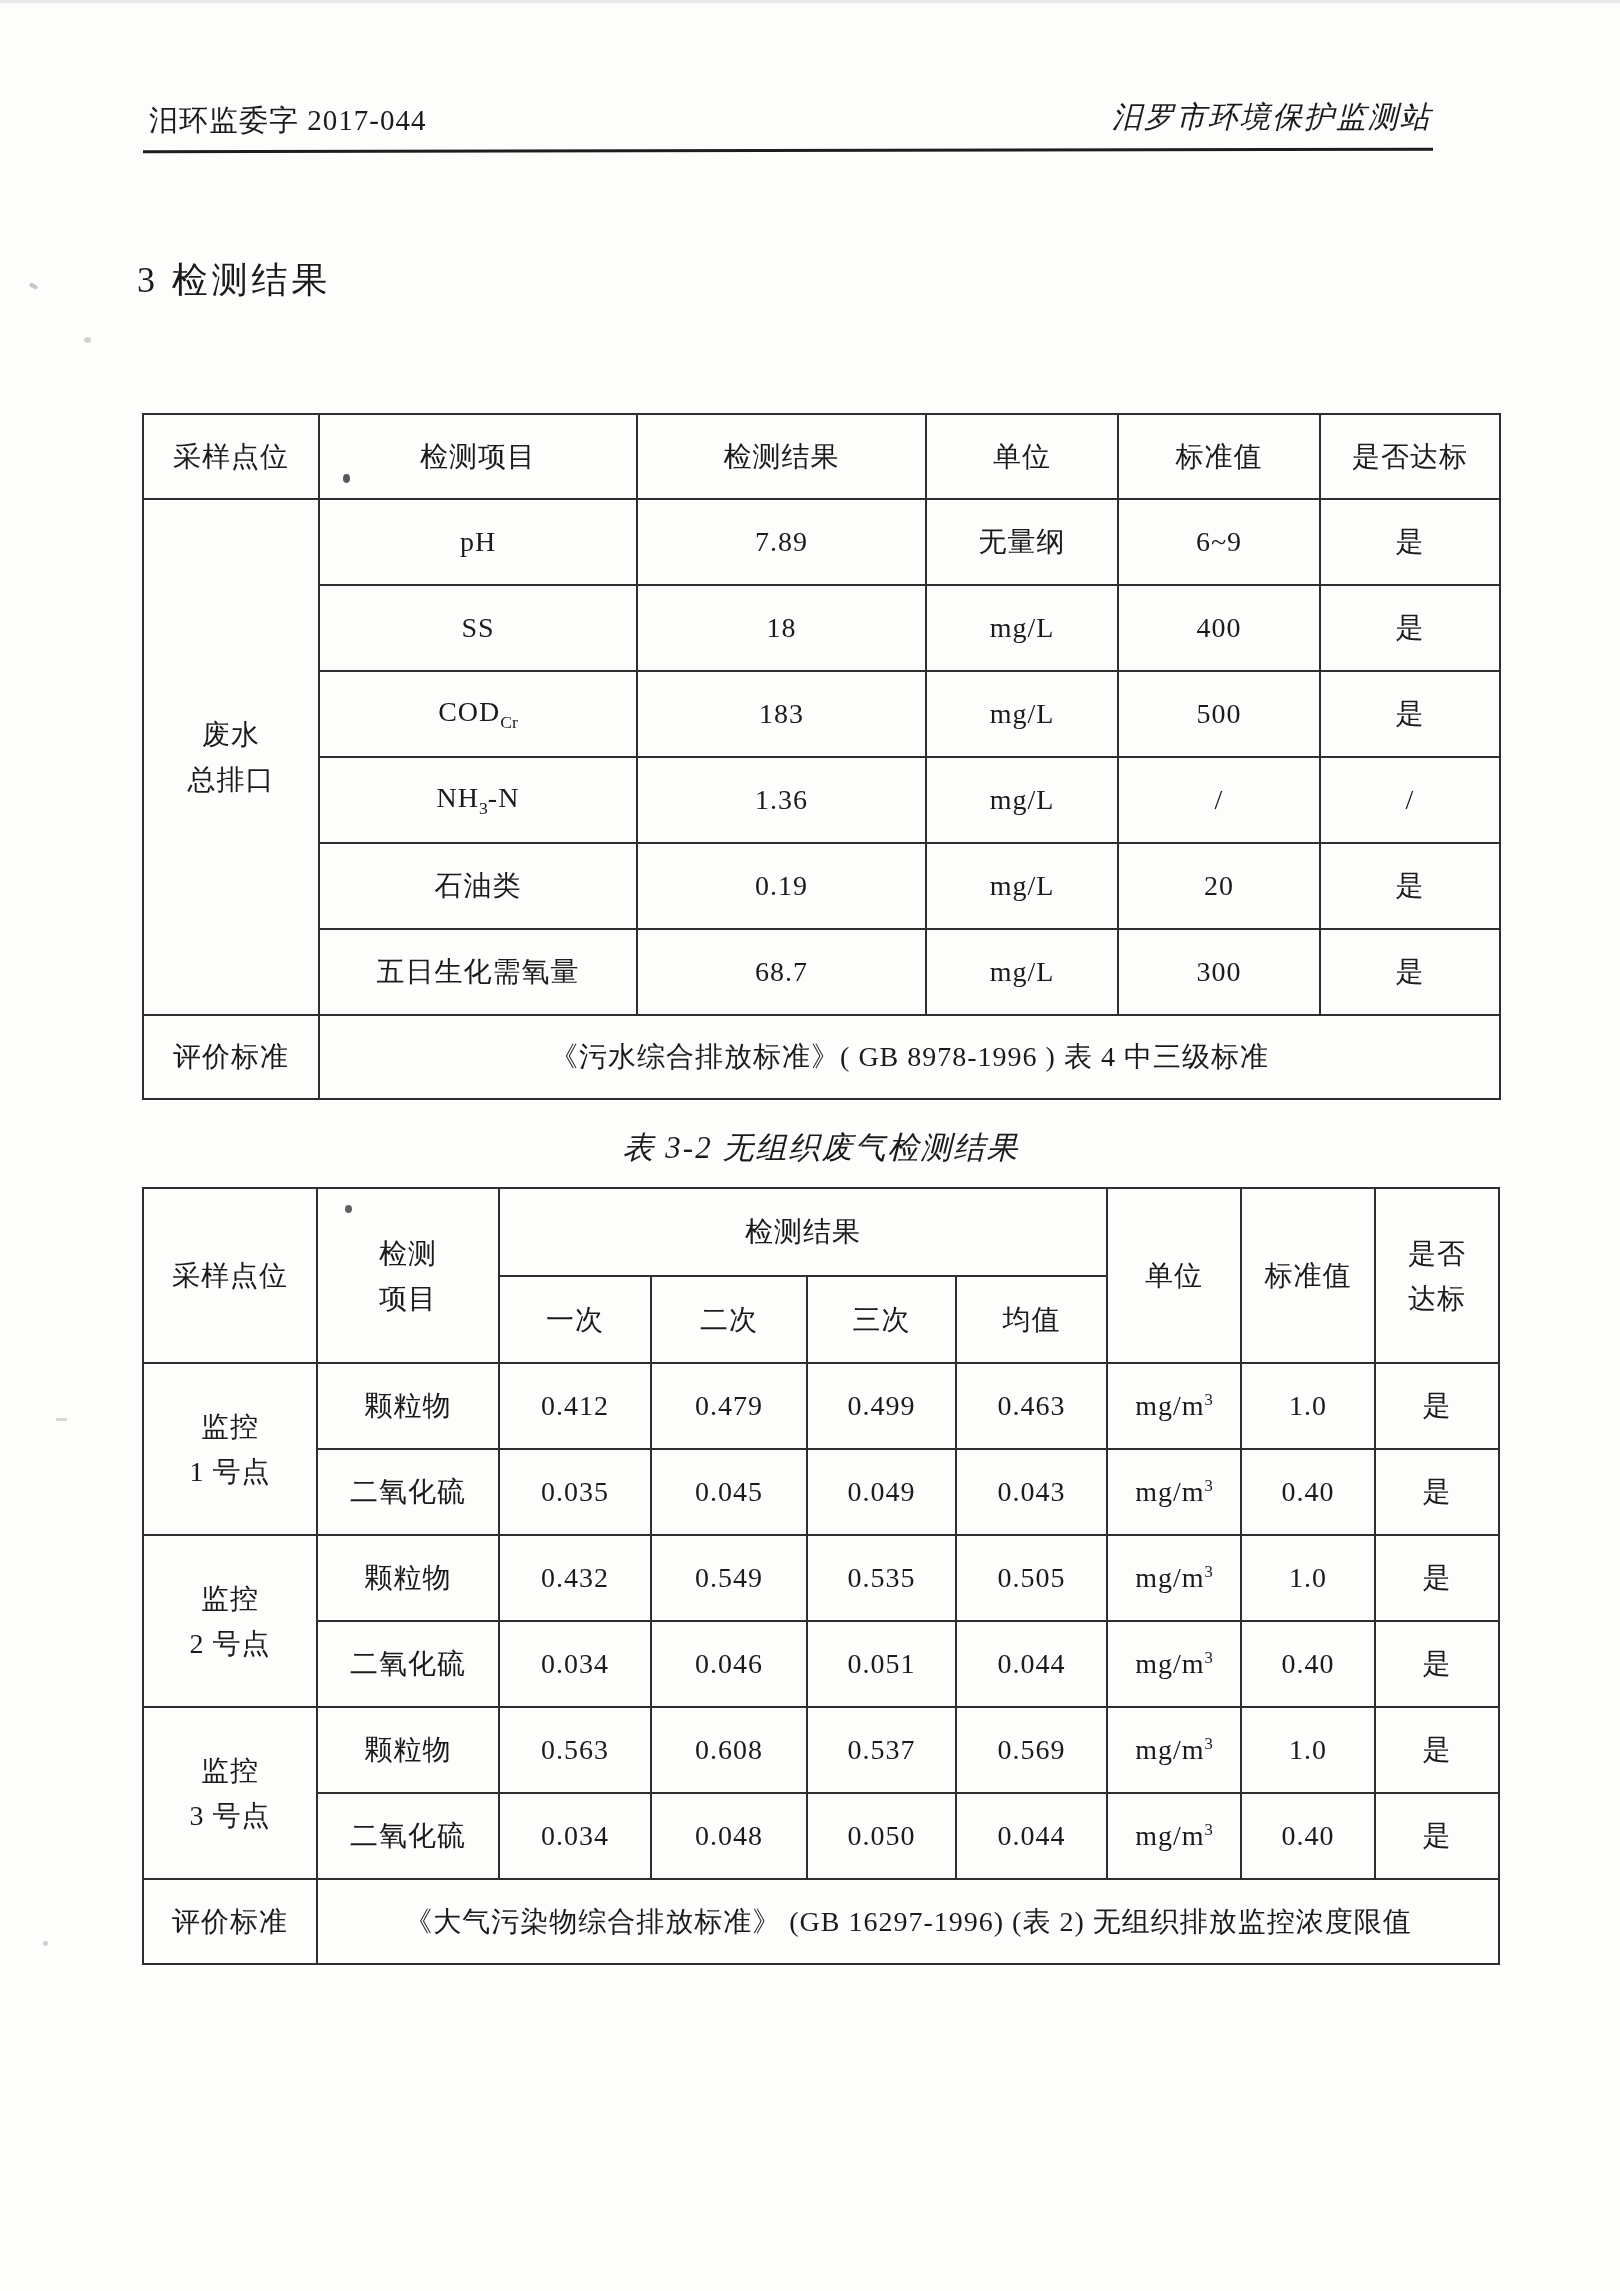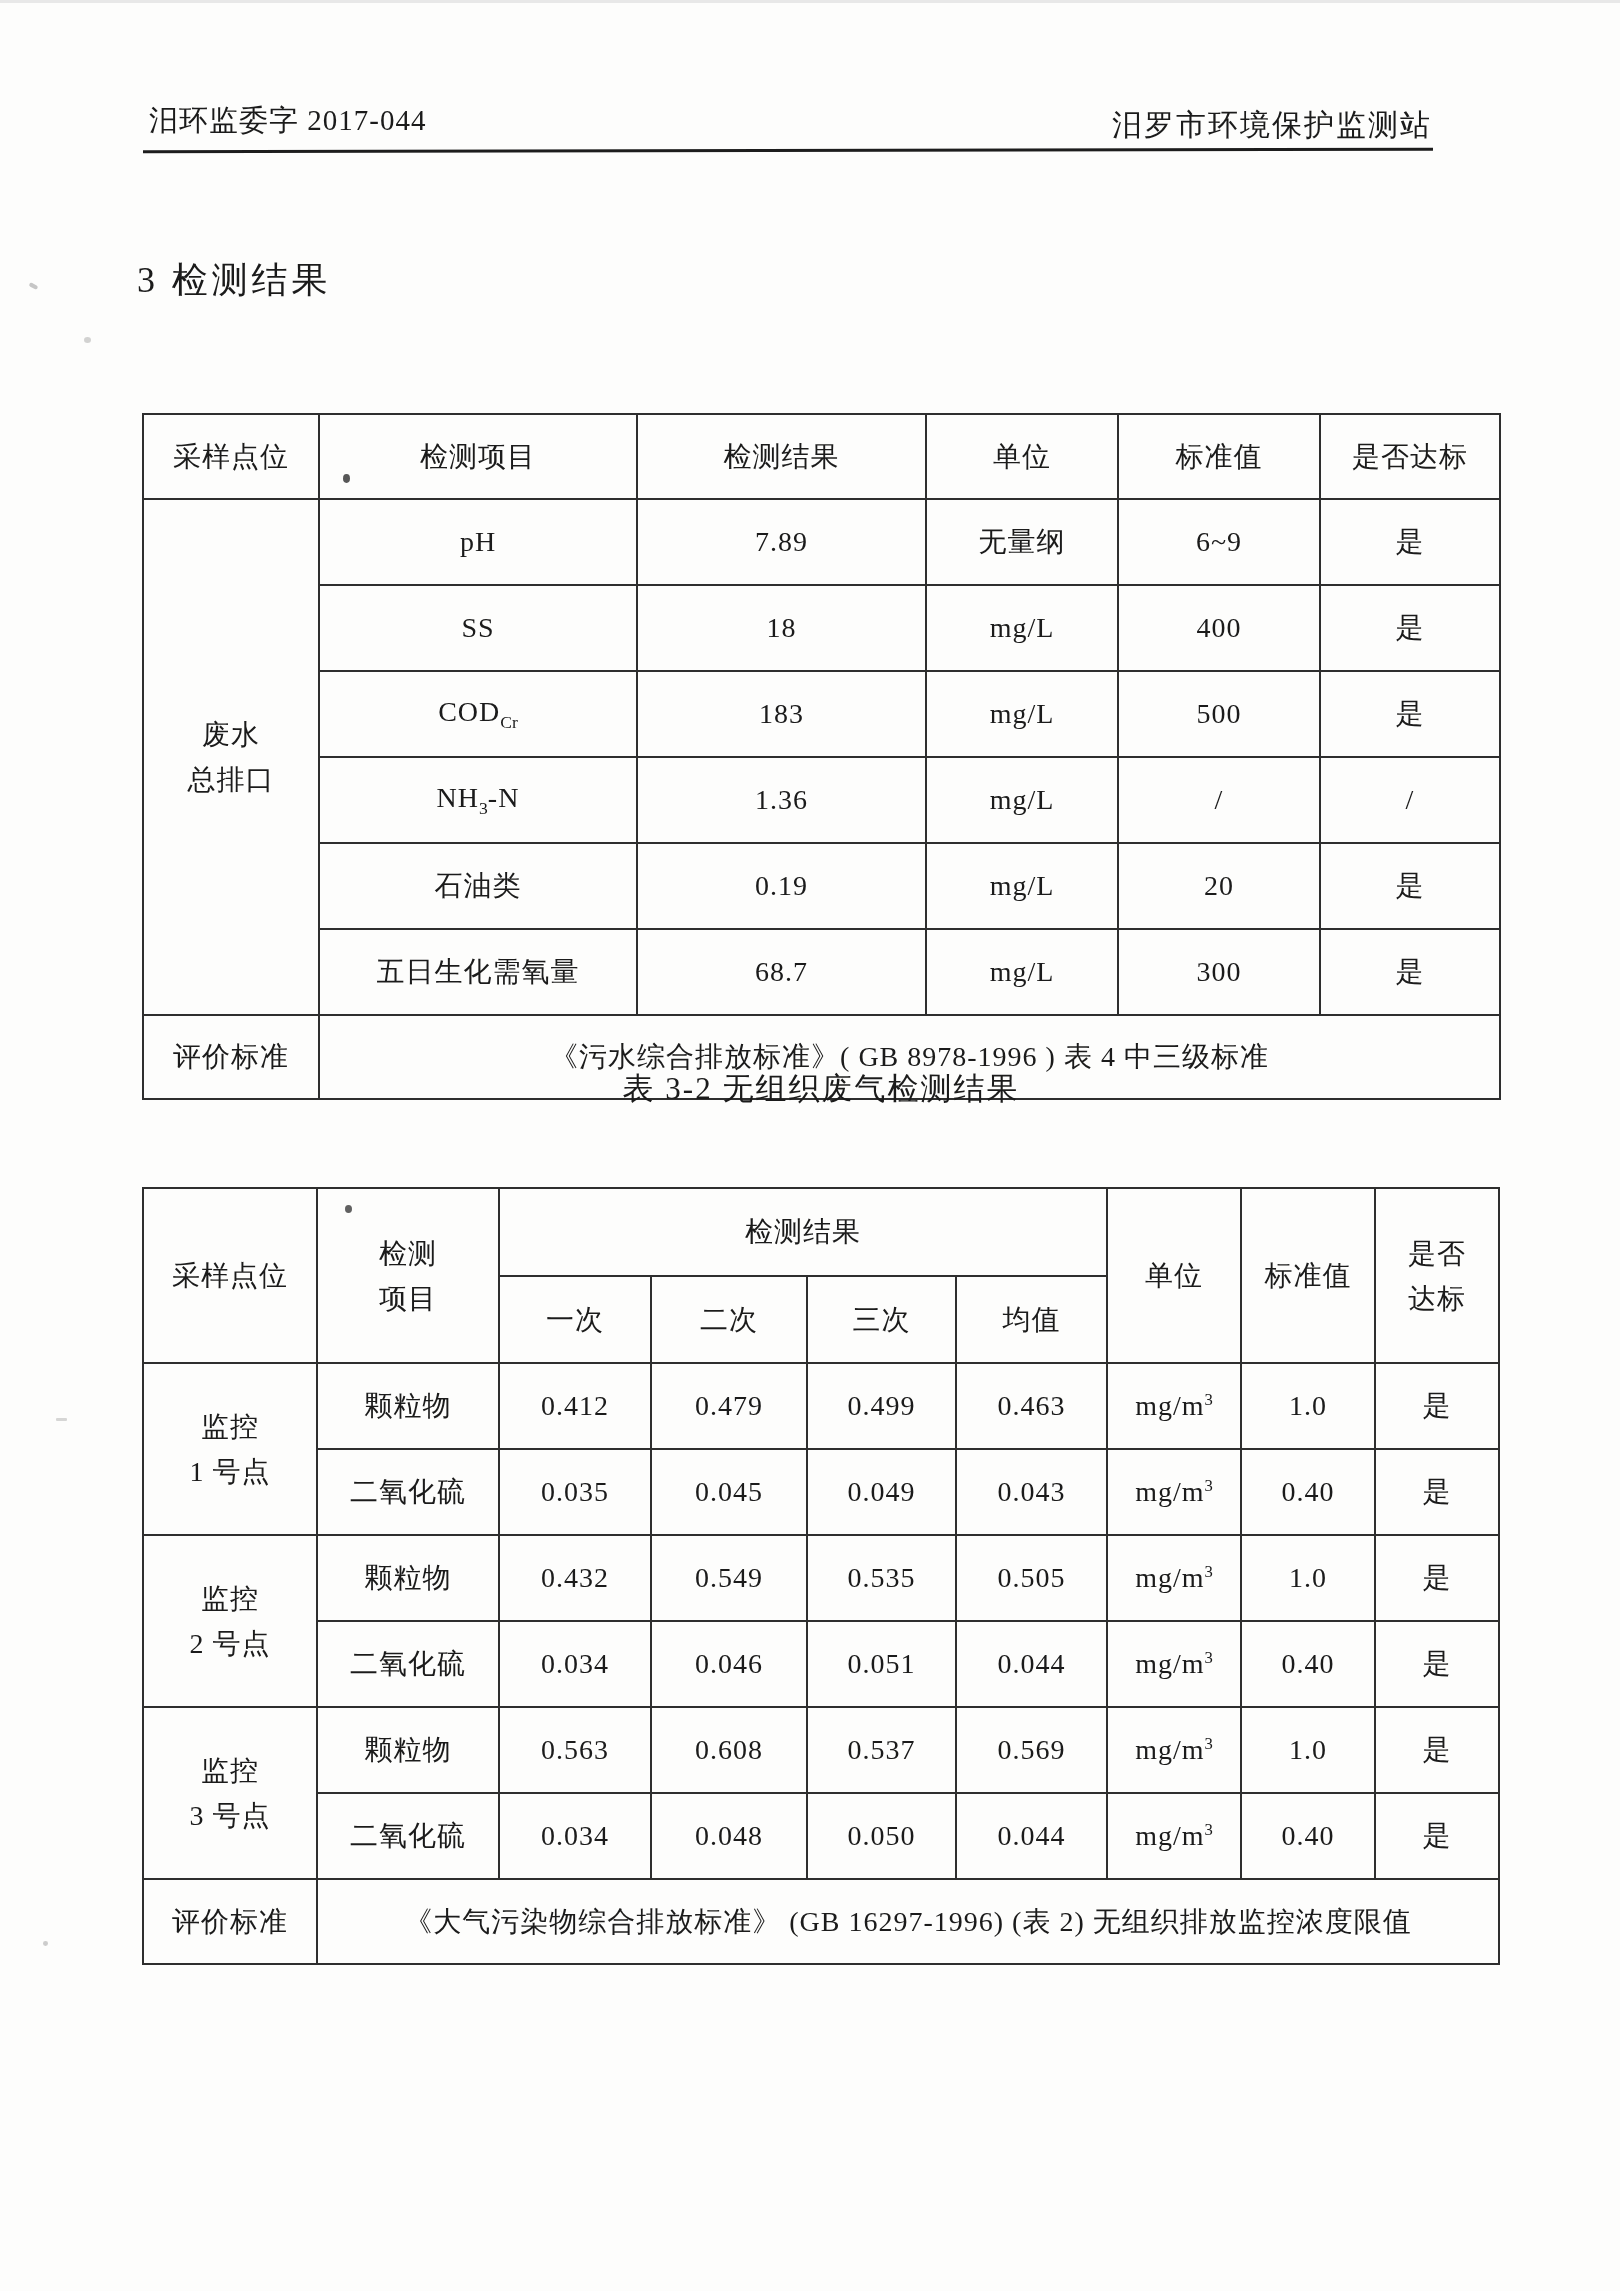--- a/index.html
+++ b/index.html
@@ -11,39 +11,39 @@
     font-family:"Liberation Serif","DejaVu Serif",serif;
     color:#1b1b1b;
     overflow:hidden;
   }
   
   .hdr-left {
     position:absolute; left:149px; top:98px;
     font-size:29px; letter-spacing:1px; white-space:nowrap;
   }
   .hdr-right {
-    position:absolute; right:188px; top:102px;
-    font-size:30px; letter-spacing:2px; white-space:nowrap;
+    position:absolute; right:188px; top:94px;
+    font-size:30px; letter-spacing:2px; white-space:nowrap;font-style:italic;
   }
   .hdr-rule {
     position:absolute; left:143px; top:146px;
     width:1290px; height:2.9px; background:#1d1d1d;
     transform:rotate(-0.12deg);
   }
   
   .section-heading {
     position:absolute; left:137px; top:253px;
     font-size:36px; font-weight:normal; letter-spacing:3.9px; white-space:nowrap;
   }
   .tbl-title {
     position:absolute; left:142px; width:1358px;
     text-align:center; font-size:31px; letter-spacing:2px; white-space:nowrap;
   }
   .t1-title { top:343px; }
-  .t2-title { top:1065px; }
+  .t2-title { top:1124px;font-style:italic; }
   
   table.doc {
     position:absolute; left:142px; width:1358px;
     border-collapse:collapse; table-layout:fixed;
     border:2.9px solid #262626;
   }
   #t1 { top:410px; }
   #t2 { top:1184px; }
   table.doc td {
     border:2px solid #2e2e2e;

